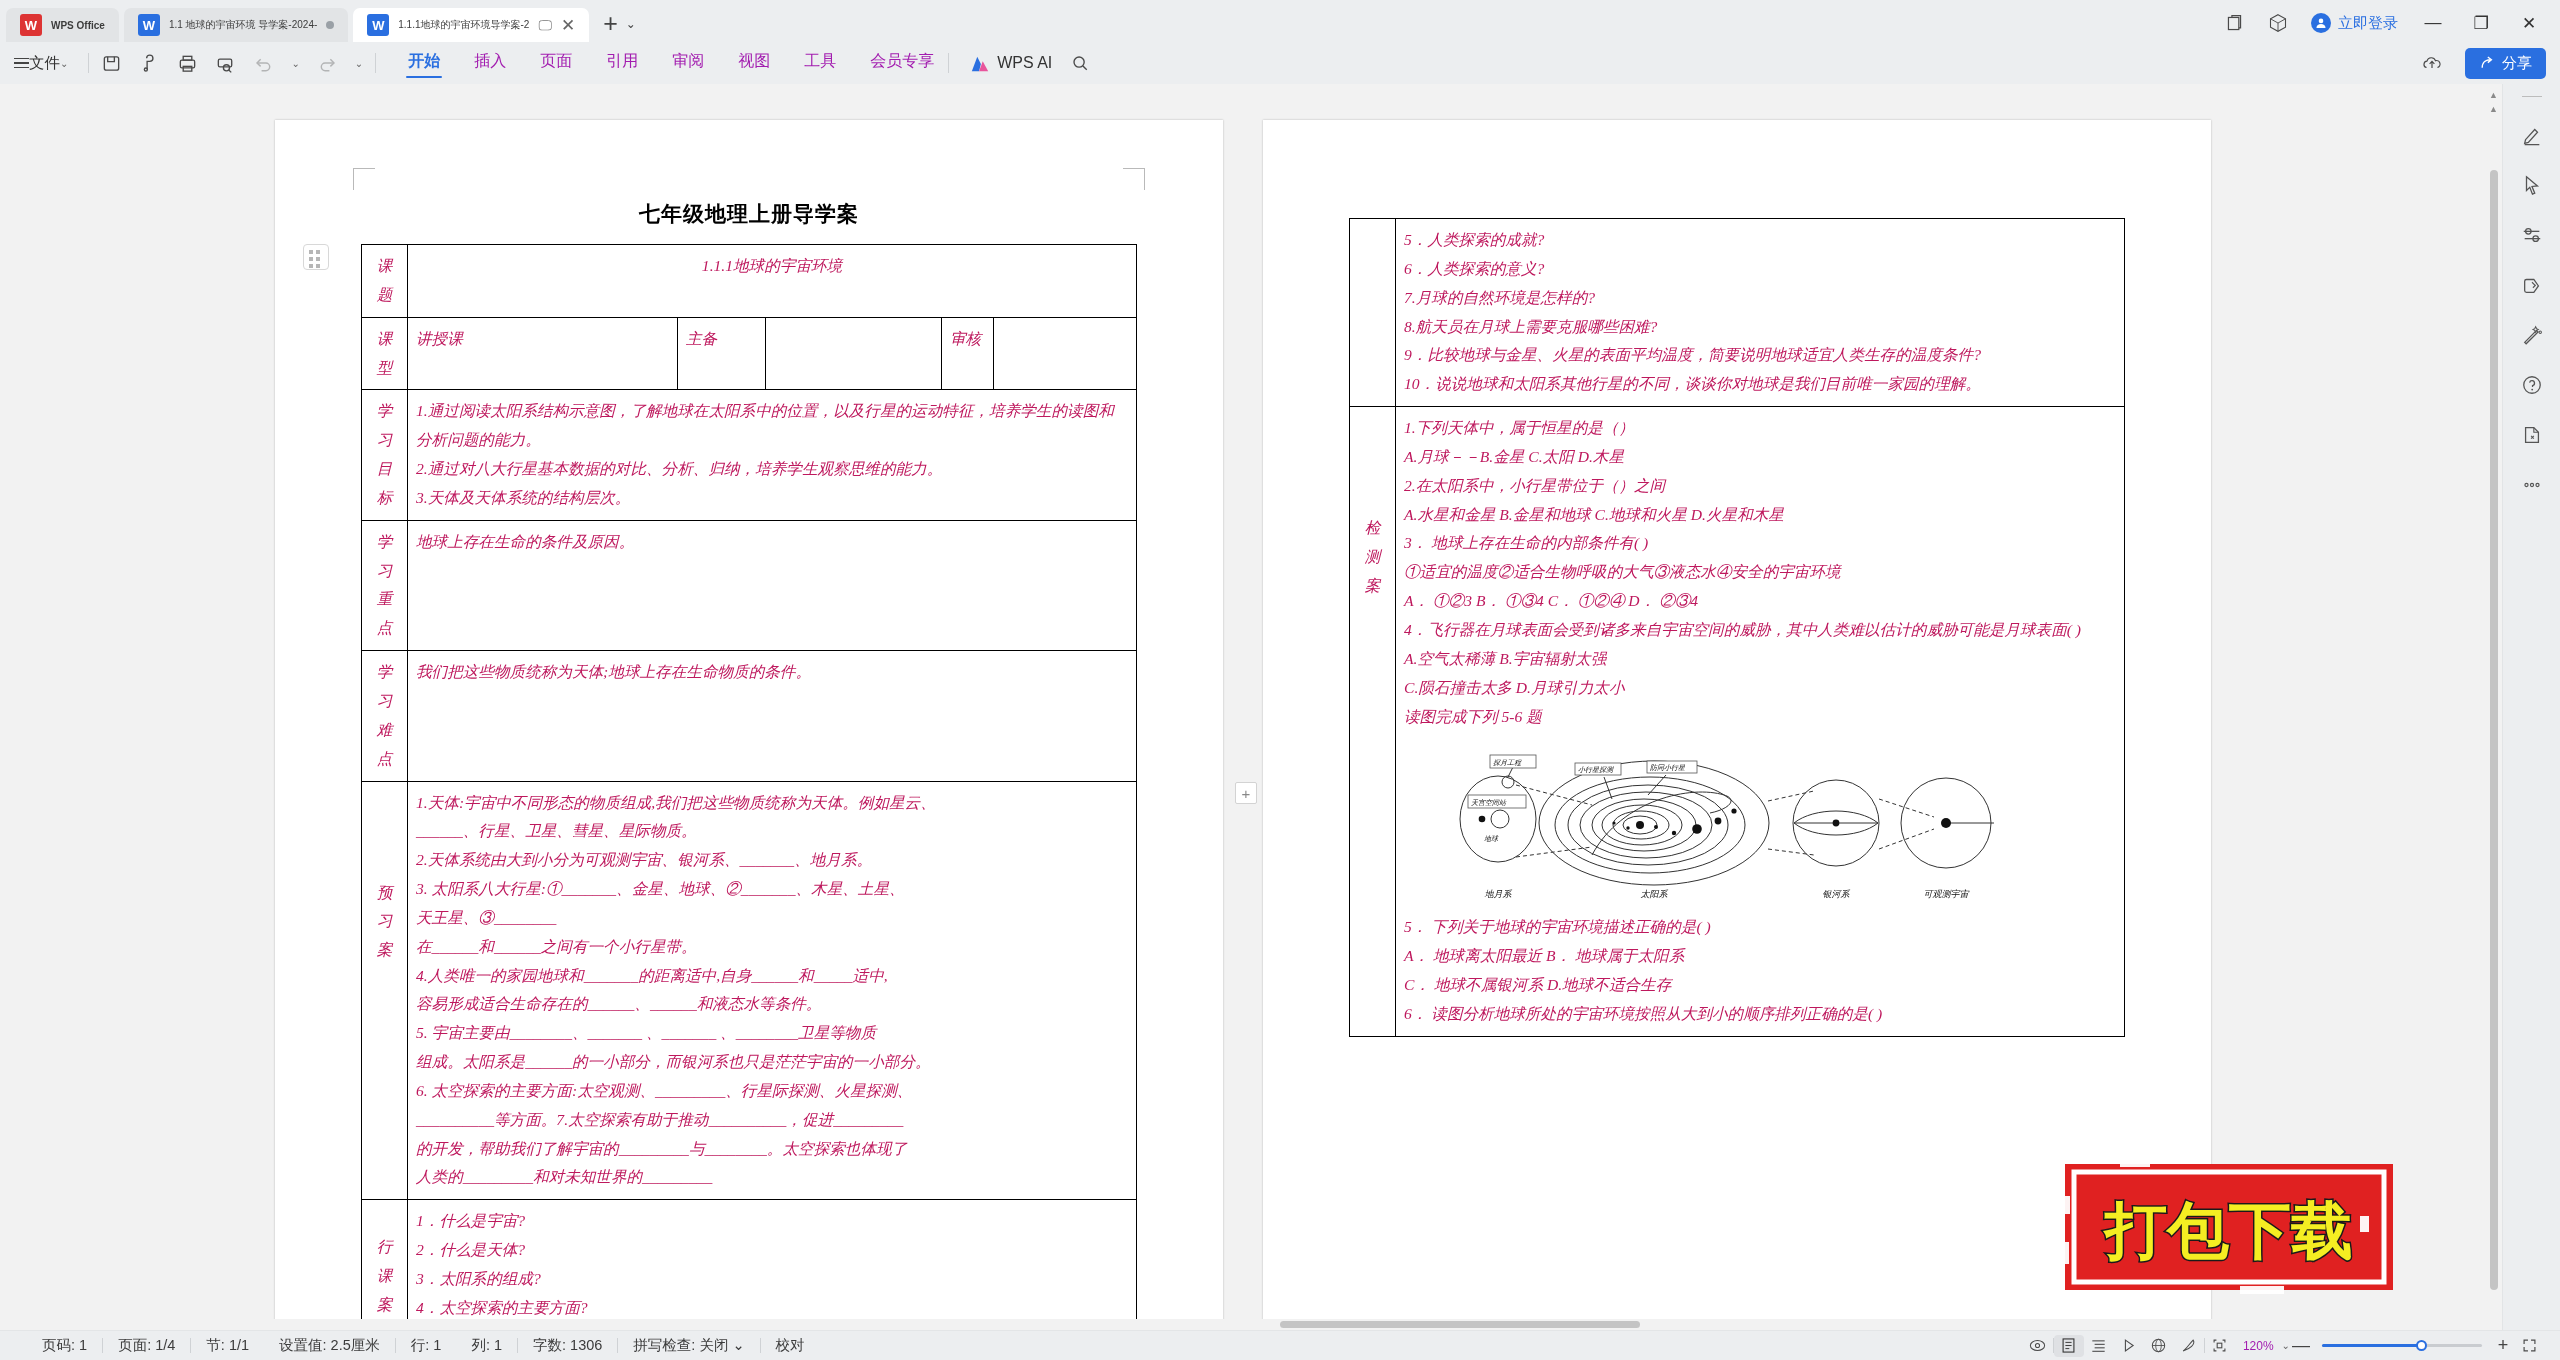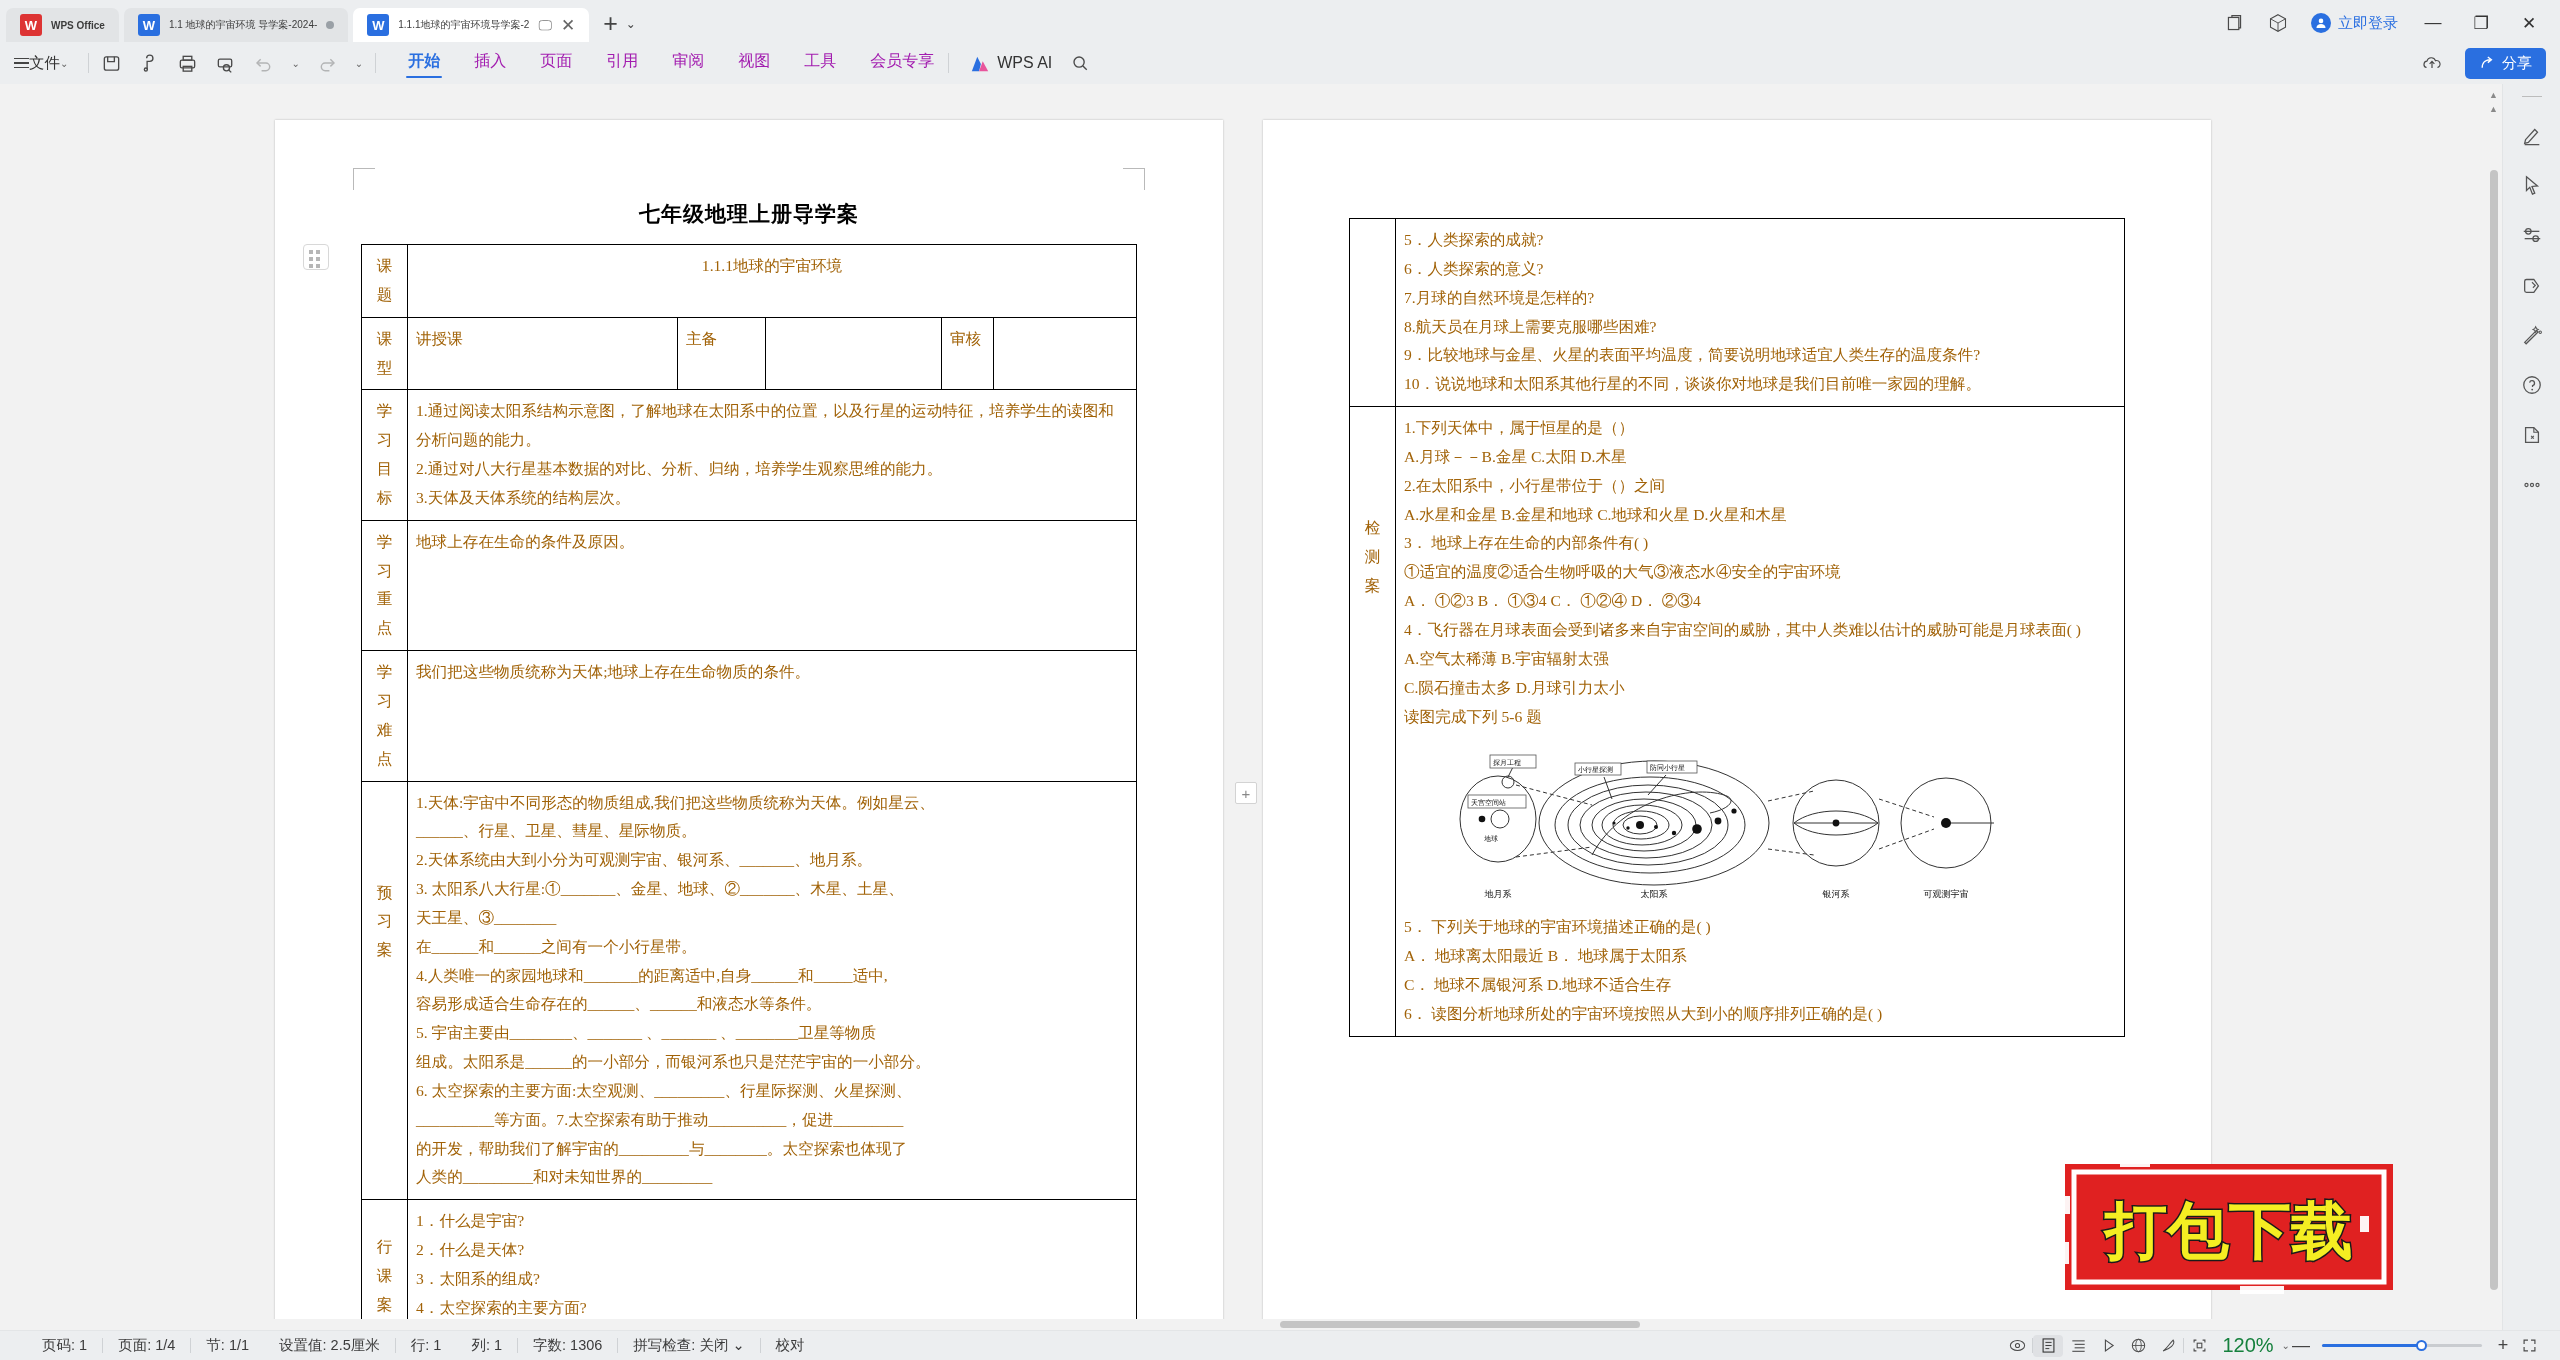--- a/index.html
+++ b/index.html
@@ -61,21 +61,21 @@
           height: 1210px; flex: 0 0 948px; }
   .page-inner { position: absolute; left: 86px; right: 86px; top: 58px; bottom: 0; }
   .crop { position: absolute; width: 22px; height: 22px; }
   .crop.tl { border-left: 1px solid #b9b9b9; border-top: 1px solid #b9b9b9; left: 78px; top: 48px; }
   .crop.tr { border-right: 1px solid #b9b9b9; border-top: 1px solid #b9b9b9; right: 78px; top: 48px; }
 
   .doc-title { text-align: center; font-family: "Liberation Serif","DejaVu Serif",serif; font-weight: 700;
                font-size: 21px; letter-spacing: 1px; margin: 22px 0 16px; color: #000; }
 
   table.doc { border-collapse: collapse; width: 100%; font-family: "Liberation Serif","DejaVu Serif",serif;
-              font-size: 15.6px; color: #a16207; table-layout: fixed; }
+              font-size: 15.6px; color: #be185d; table-layout: fixed; font-style: italic; }
   table.doc td { border: 1px solid #000; padding: 7px 8px; vertical-align: top; line-height: 1.85; }
   td.lbl { width: 46px; text-align: center; padding: 7px 4px; }
   td.lbl span { display: block; }
   .ctr { text-align: center; }
   .para { display: block; }
 
   
   .anchor-handle { position: absolute; left: 8px; top: 4px; width: 26px; height: 26px;
                    border: 1px solid #d8d8d8; border-radius: 4px; background: #fff; }
   .anchor-handle .g { position:absolute; left:5px; top:5px; display:grid; grid-template-columns: repeat(2,4px);
@@ -109,21 +109,21 @@
 
   
   .status { height: 30px; background: #eceef0; display: flex; align-items: center; padding: 0 16px;
             font-size: 14.5px; color: #3c3c3c; gap: 0; flex: 0 0 30px; border-top: 1px solid #e3e5e7; }
   .st { padding: 0 15px; white-space: nowrap; }
   .st.first { padding-left: 26px; }
   .vsep { width: 1px; height: 15px; background: #cfd2d5; }
   .status-right { margin-left: auto; display: flex; align-items: center; gap: 0; }
   .sr-icon { width: 30px; height: 22px; display: flex; align-items: center; justify-content: center; color: #4a4a4a; }
   .sr-icon.active { background: #dfe1e4; border-radius: 4px; }
-  .zoomtxt { font-size: 20px; color: #15803d; padding: 0 8px; }
+  .zoomtxt { font-size: 12px; color: #a21caf; padding: 0 8px; }
   .slider { width: 160px; height: 3px; background: #c9ccd0; border-radius: 2px; position: relative; margin: 0 10px; }
   .slider .fill { position: absolute; left: 0; top: 0; height: 3px; width: 100px; background: #2a6fe0; border-radius: 2px; }
   .slider .knob { position: absolute; left: 94px; top: -4px; width: 11px; height: 11px; border-radius: 50%;
                   background: #fff; border: 2px solid #2a6fe0; }
   .pm { font-size: 18px; color: #444; width: 22px; text-align: center; }
   svg { display: block; }
 </style>
 </head>
 <body>
 

